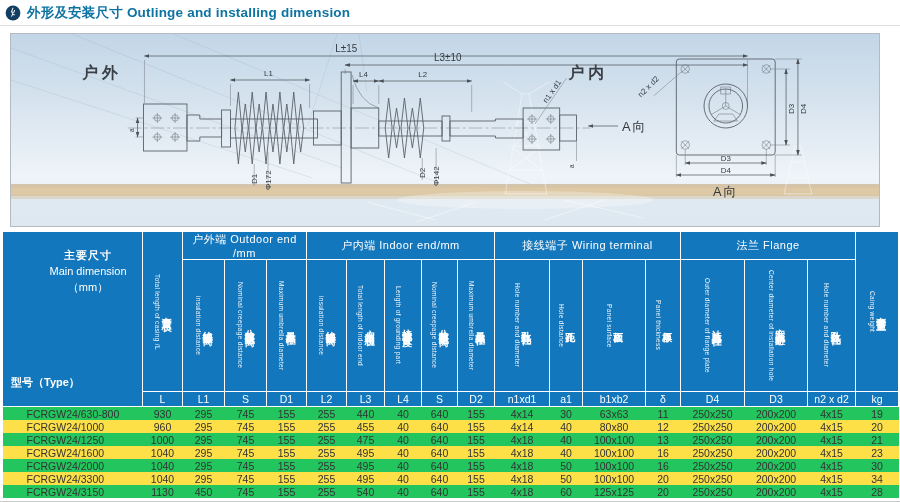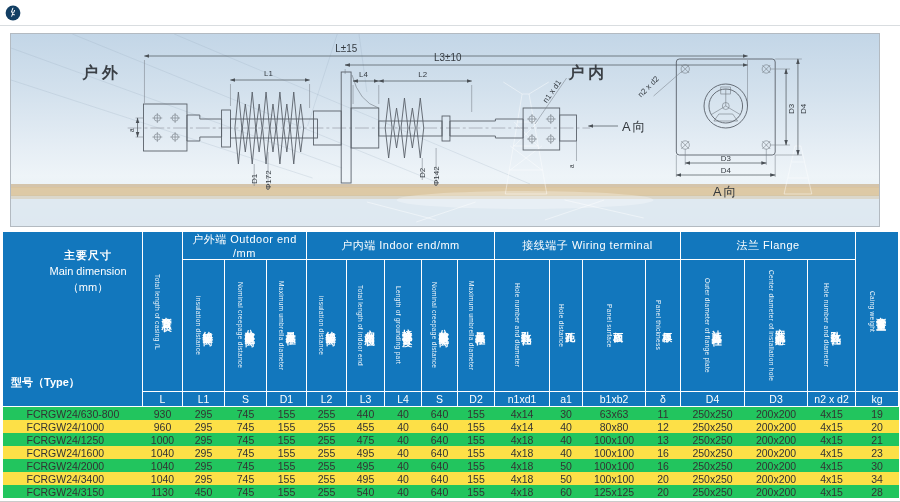--- a/index.html
+++ b/index.html
@@ -54,20 +54,23 @@
   .cable{stroke:#8ea3b6;fill:none;opacity:.3;stroke-width:.7;}
 </style>
 </head>
 <body>
 
 <div class="titlebar">
   <svg class="logo" viewBox="0 0 16 16">
     <circle cx="8" cy="8" r="7.4" fill="#123e63"></circle>
     <path d="M8 2.8 L6.4 7.2 L8.2 7.2 L6.6 11.6 M9.6 5 L8.8 7.6 M7 9.4 L9.8 9.8" stroke="#fff" stroke-width="1" fill="none"></path>
   </svg>
+  <div class="title">
+    <span class="zh">外形及安装尺寸</span><span class="en">Outlinge and installing dimension</span>
+  </div>
 </div>
 
 <div class="drawing">
 <svg viewBox="0 0 878 192" preserveAspectRatio="none">
   <defs>
     <marker id="ar" viewBox="0 0 10 10" refX="9" refY="5" markerWidth="8" markerHeight="8" orient="auto-start-reverse">
       <path d="M0,1.8 L10,5 L0,8.2 Z" fill="#4a5056"></path>
     </marker>
   </defs>
 
@@ -531,21 +534,21 @@
         <td>4x18</td>
         <td>50</td>
         <td>100x100</td>
         <td>16</td>
         <td>250x250</td>
         <td>200x200</td>
         <td>4x15</td>
         <td>30</td>
       </tr>
       <tr class="even">
-        <td class="type">FCRGW24/3400</td>
+        <td class="type">FCRGW24/3300</td>
         <td>1040</td>
         <td>295</td>
         <td>745</td>
         <td>155</td>
         <td>255</td>
         <td>495</td>
         <td>40</td>
         <td>640</td>
         <td>155</td>
         <td>4x18</td>

